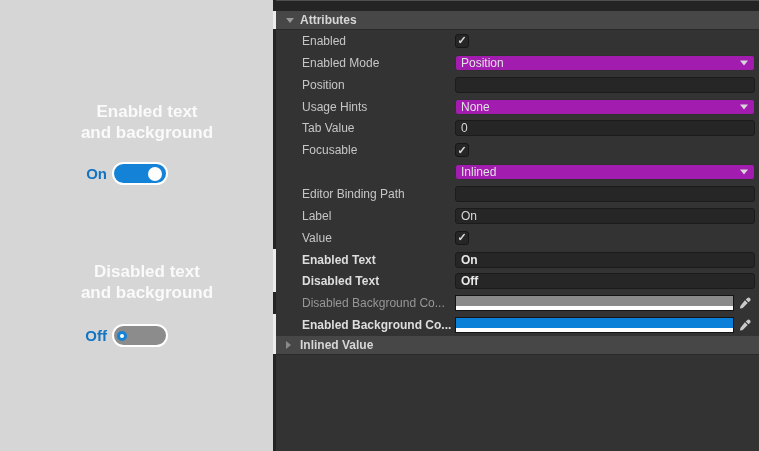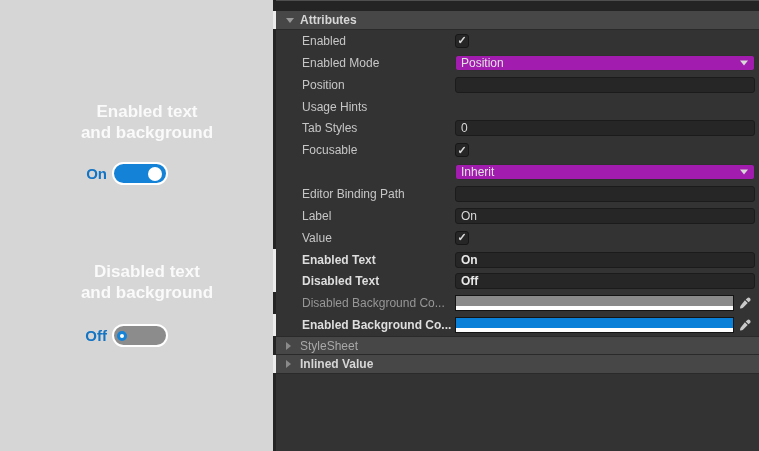--- a/index.html
+++ b/index.html
@@ -151,41 +151,44 @@
 
       <div class="row">
         <span class="rlabel">Position</span>
         <div class="fieldwrap">
             <div class="tfield"><span></span></div>
           </div>
       </div>
 
       <div class="row">
         <span class="rlabel">Usage Hints</span>
-      </div>
-
-      <div class="row">
-        <span class="rlabel">Tab Styles</span>
+        <div class="fieldwrap">
+            <div class="dfield"><span>None</span><span class="dd-arrow"></span></div>
+          </div>
+      </div>
+
+      <div class="row">
+        <span class="rlabel">Tab Value</span>
         <div class="fieldwrap">
             <div class="tfield"><span>0</span></div>
           </div>
       </div>
 
       <div class="row">
         <span class="rlabel">Focusable</span>
         <div class="fieldwrap">
             <div class="checkbox">
               <span>✓</span>
             </div>
           </div>
       </div>
 
       <div class="row">
         <div class="fieldwrap">
-            <div class="dfield"><span>Inherit</span><span class="dd-arrow"></span></div>
+            <div class="dfield"><span>Inlined</span><span class="dd-arrow"></span></div>
           </div>
       </div>
 
       <div class="row">
         <span class="rlabel">Editor Binding Path</span>
         <div class="fieldwrap">
             <div class="tfield"><span></span></div>
           </div>
       </div>
 
@@ -246,24 +249,20 @@
             <svg width="12" height="12" viewBox="0 0 12 12">
                   <path d="M11 1.2c.8.8.8 2 0 2.8L9.5 5.3 6.7 2.5 8.2 1.2c.8-.8 2-.8 2.8 0zM5.9 3.3 8.7 6.1 4 10.8c-.3.3-.6.4-1 .5l-1.5.3c-.3.1-.6-.2-.5-.5l.3-1.5c.1-.4.2-.7.5-1z" fill="#c9c9c9"></path>
                 </svg>
           </div>
         </div>
           </div>
       </div>
 
     </div>
 
-    <div class="fold-header gap-top">
-      <span class="tri tri-right"></span>
-      <span class="fold-title dim">StyleSheet</span>
-    </div>
 
     <div class="fold-header override">
       <span class="tri tri-right"></span>
       <span class="fold-title bold">Inlined Value</span>
     </div>
 
     <div class="bottomfill"></div>
   </div>
 
 </div>

